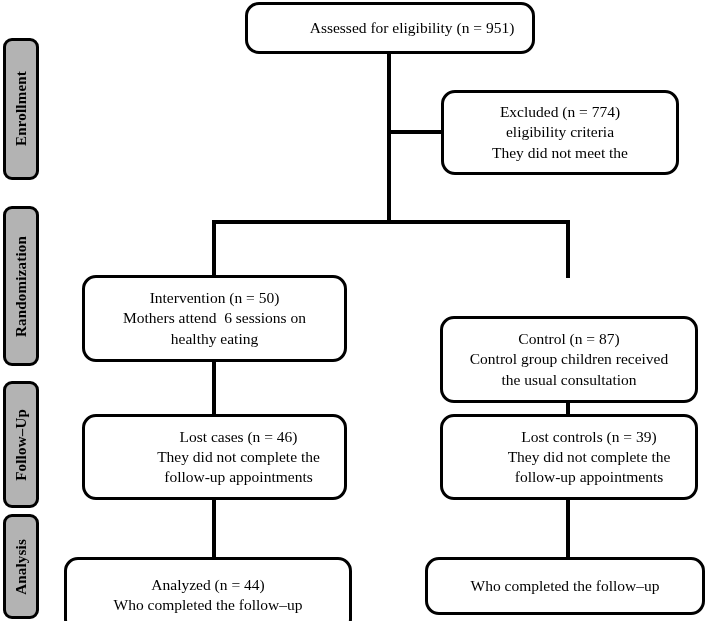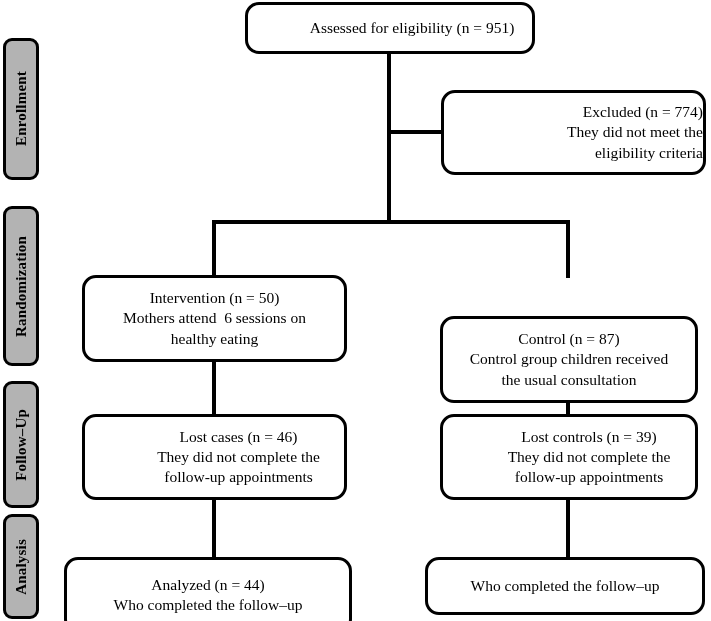--- a/index.html
+++ b/index.html
@@ -107,24 +107,24 @@
   <div class="conn vline" style="left:566px; top:358px; width:4px; height:60px;"></div>
 
   <div class="conn vline" style="left:212px; top:496px; width:4px; height:64px;"></div>
 
   <div class="conn vline" style="left:566px; top:496px; width:4px; height:64px;"></div>
 
   <div class="node" style="left:245px; top:2px; width:290px; height:52px;padding-left:44px;">
     <span class="line">Assessed for eligibility (n = 951)</span>
   </div>
 
-  <div class="node" style="left:441px; top:90px; width:265px; height:85px;align-items:flex-end;">
+  <div class="node" style="left:441px; top:90px; width:238px; height:85px;">
     <span class="line">Excluded (n = 774)</span>
+    <span class="line">eligibility criteria</span>
     <span class="line">They did not meet the</span>
-    <span class="line">eligibility criteria</span>
   </div>
 
   <div class="node" style="left:82px; top:275px; width:265px; height:87px;">
     <span class="line">Intervention (n = 50)</span>
     <span class="line">Mothers attend  6 sessions on</span>
     <span class="line">healthy eating</span>
   </div>
 
   <div class="node" style="left:440px; top:275px; width:258px; height:87px;margin-top:41px;">
     <span class="line">Control (n = 87)</span>

